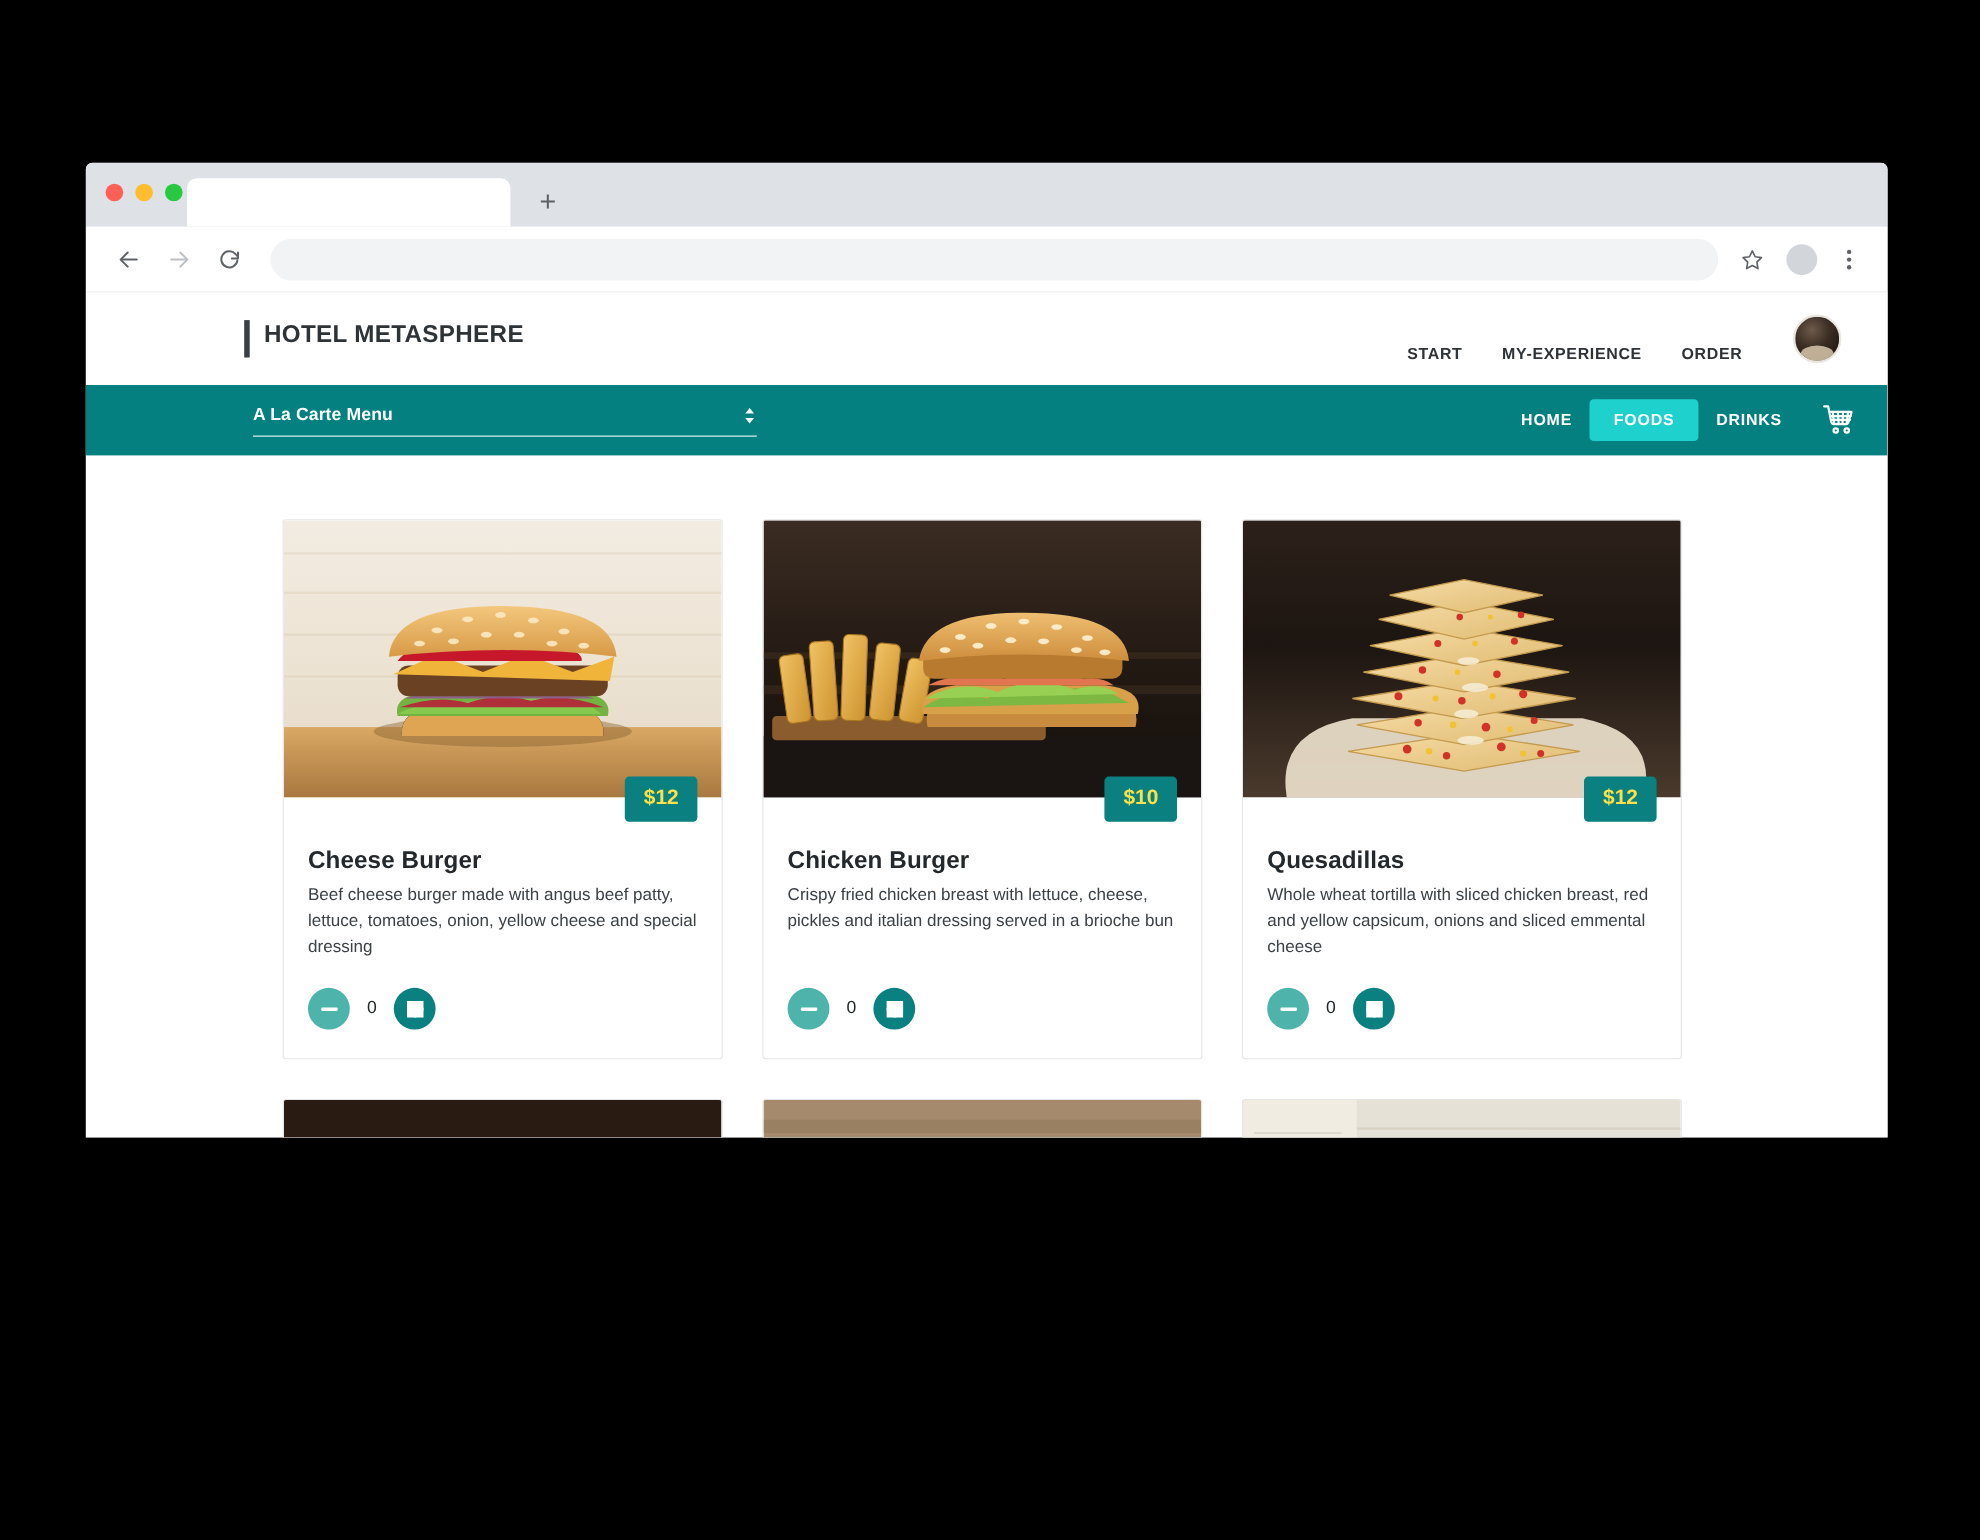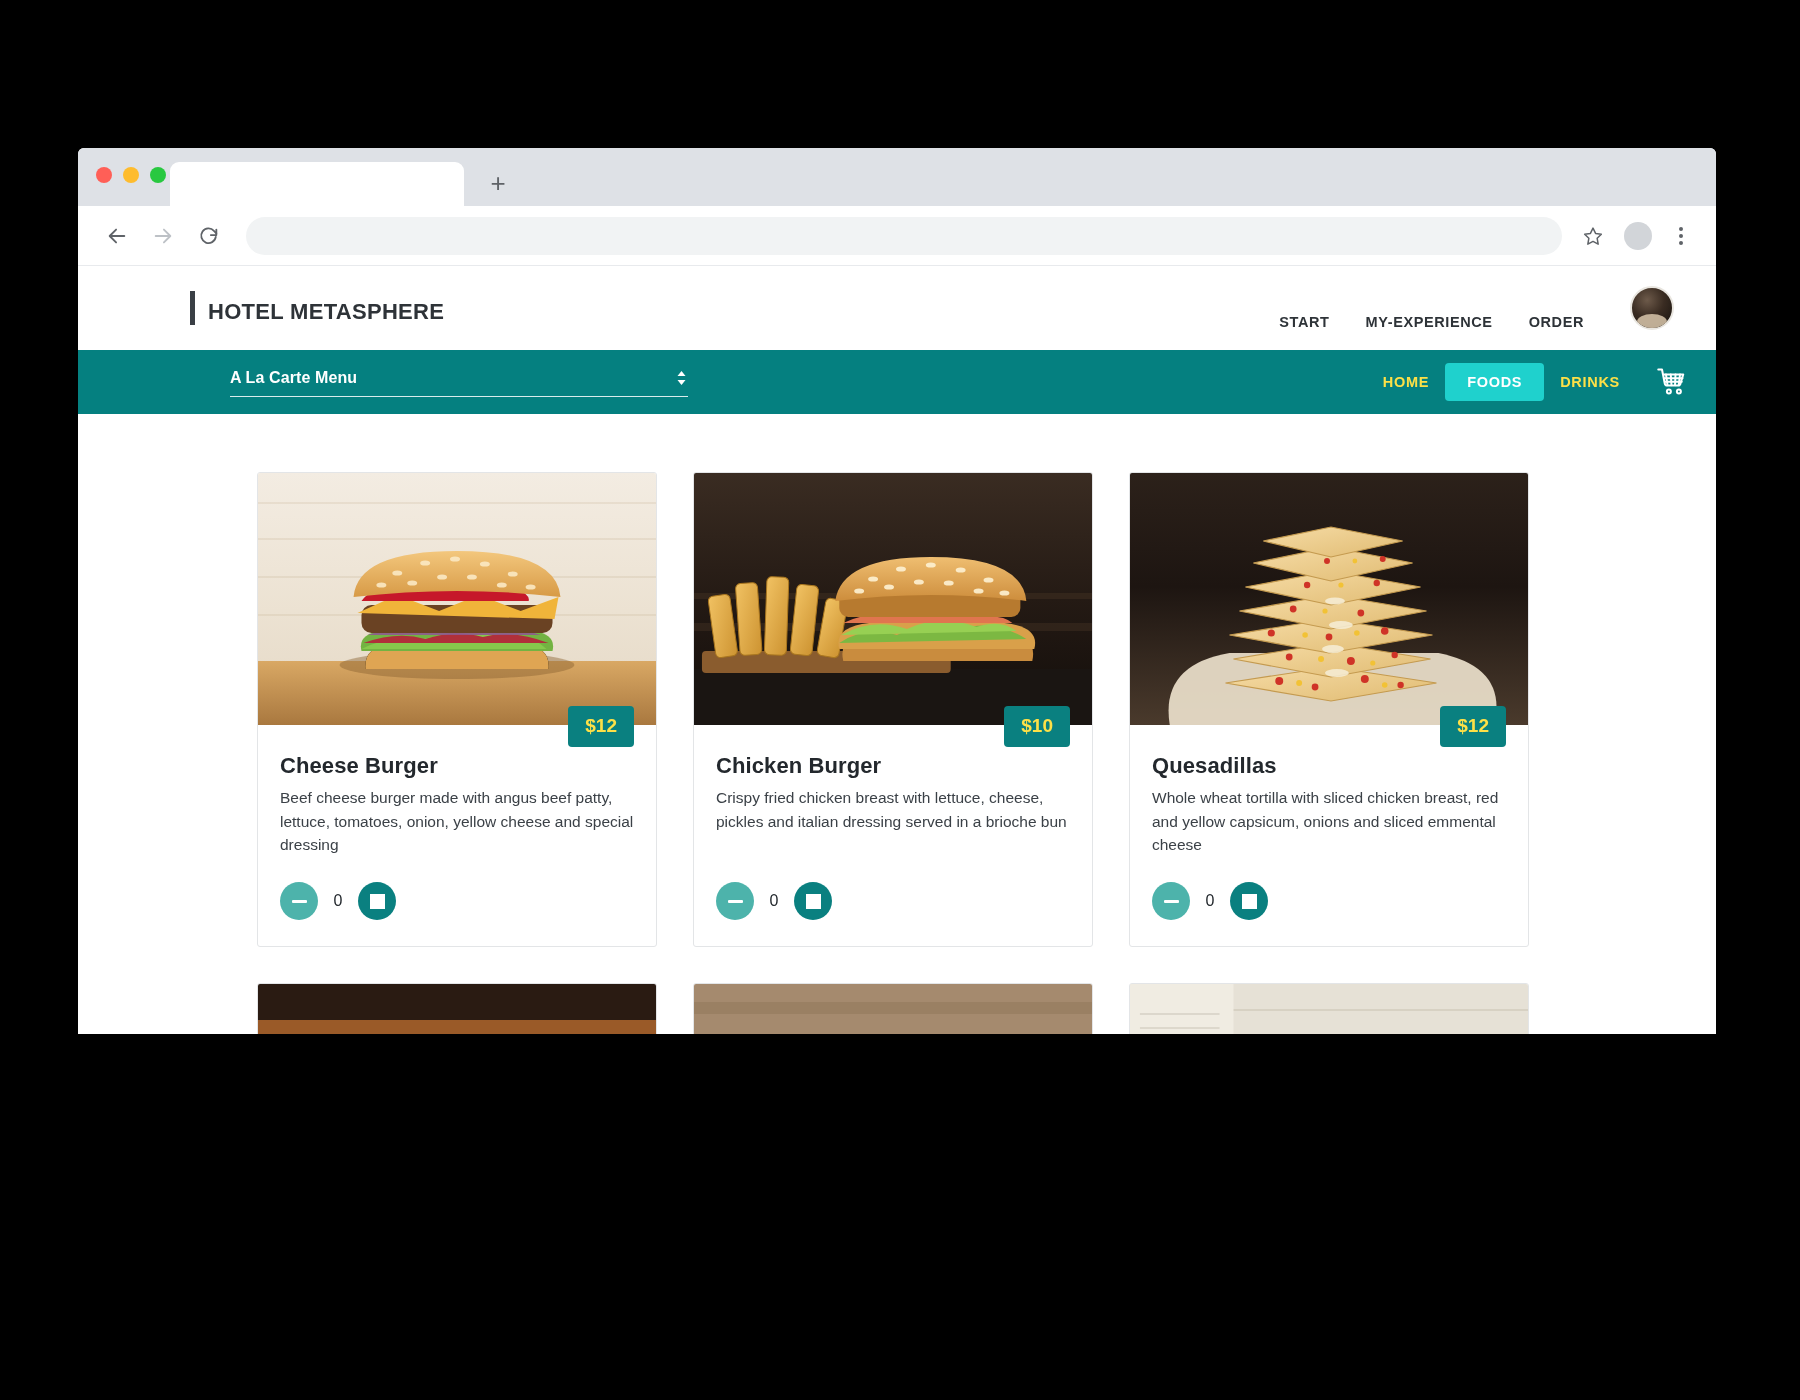--- a/index.html
+++ b/index.html
@@ -126,22 +126,22 @@
   
   .site-header {
     height: 84px;
     display: flex;
     align-items: center;
     padding: 0 42px 0 0;
     background: #ffffff;
   }
   .brand {
     display: flex;
-    align-items: flex-end;
-    margin-left: 76px;
+    align-items: flex-start;
+    margin-left: 108px;
     padding-left: 36px;
   }
   .brand-bar {
     width: 5px; height: 34px; background: #3a3f45; margin-right: 13px;
   }
   .brand-name {
     font-size: 22px;
     font-weight: bold;
     letter-spacing: 0.3px;
     color: #2e3338;
@@ -211,21 +211,21 @@
   .teal-nav {
     margin-left: auto;
     display: flex;
     align-items: center;
     gap: 0px;
   }
   .teal-link {
     font-size: 14.5px;
     font-weight: bold;
     letter-spacing: .7px;
-    color: #fde047;
+    color: #ffffff;
     text-decoration: none;
     padding: 11px 16px;
     border-radius: 4px;
     white-space: nowrap;
   }
   .teal-link.active {
     background: #1fd1cd;
     color: #ffffff;
     padding: 11px 22px;
     text-align: center;
@@ -269,21 +269,21 @@
     background: #0a8080;
     color: #fde047;
     font-size: 19px;
     font-weight: bold;
     padding: 10px 17px;
     border-radius: 4px;
     line-height: 1.1;
     z-index: 3;
   }
   .card-body {
-    padding: 28px 22px 26px 22px;
+    padding: 44px 22px 26px 22px;
   }
   .card-title {
     font-size: 22px;
     font-weight: 600;
     color: #23282d;
     margin-bottom: 7px;
     letter-spacing: .1px;
   }
   .card-desc {
     font-size: 15.5px;

